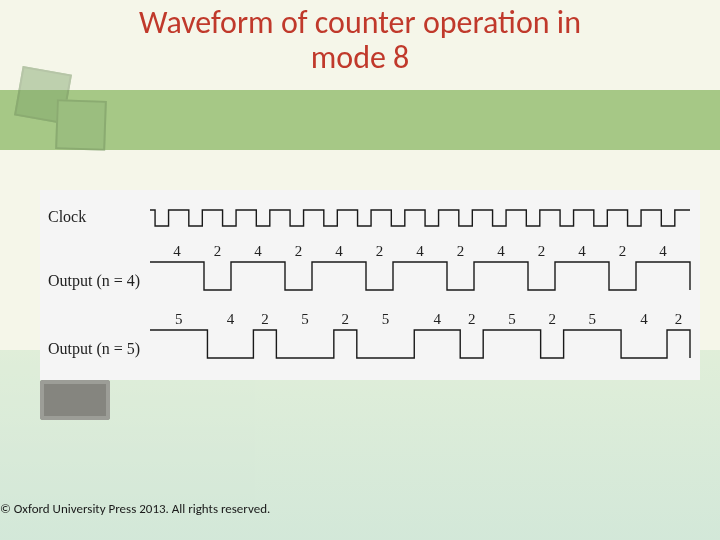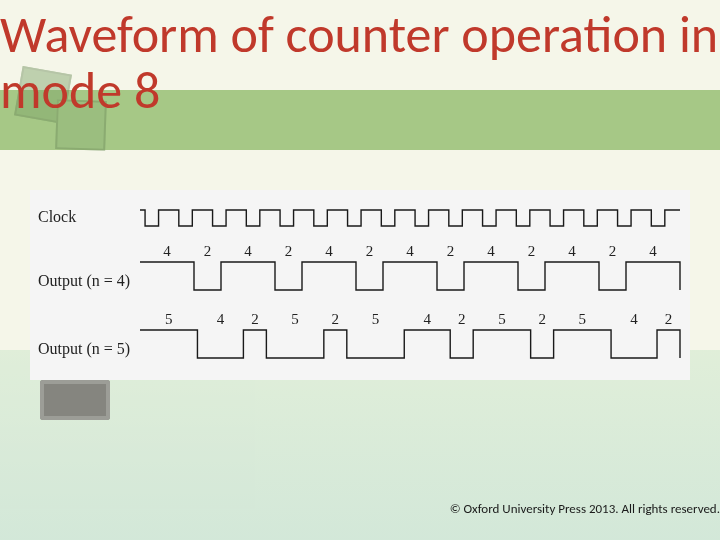--- a/index.html
+++ b/index.html
@@ -14,29 +14,29 @@
   .cpu-deco{position:absolute;left:18px;top:70px;width:100px;height:100px;opacity:.45}
   .chip{position:absolute;width:46px;height:46px;background:#7da468;border:2px solid #6b8a59;transform:rotate(10deg)}
   .chip.c2{left:38px;top:30px;transform:rotate(2deg);background:#8eb378}
   
   .pcb{position:absolute;left:0;right:0;bottom:0;height:190px;
     background:linear-gradient(#cfe8cc,#b7dccb);opacity:.55}
   .pcb::before{content:"";position:absolute;left:40px;top:30px;width:70px;height:40px;
     background:#2a2a2a;border-radius:3px;box-shadow:0 0 0 4px #555 inset}
   .pcb::after{content:"";position:absolute;left:40px;top:20px;width:70px;height:8px;
     background:repeating-linear-gradient(90deg,#d6b64a 0 5px,transparent 5px 10px)}
-  .title{position:absolute;left:0;right:0;top:6px;text-align:left;
-    font-size:52px;font-weight:400;color:#c0392b;line-height:1.08}
-  .diagram{position:absolute;left:30px;top:190px;width:660px;height:190px;
+  .title{position:absolute;left:0;right:0;top:6px;text-align:center;
+    font-size:32px;font-weight:400;color:#c0392b;line-height:1.08}
+  .diagram{position:absolute;left:40px;top:190px;width:660px;height:190px;
     background:#f5f5f5}
   .diagram svg{width:100%;height:100%;display:block}
   .sig-label{font:16px 'Times New Roman',serif;fill:#222}
   .num-label{font:15px 'Times New Roman',serif;fill:#222;text-anchor:middle}
   .wave{stroke:#1a1a1a;stroke-width:1.4;fill:none}
-  .copyright{position:absolute;left:0;right:0;bottom:24px;text-align:right;
+  .copyright{position:absolute;left:0;right:8px;bottom:24px;text-align:left;
     font-size:13px;color:#1a1a1a}
 </style>
 </head>
 <body>
 
 <div class="slide">
   <div class="cpu-deco">
     <div class="chip"></div>
       <div class="chip c2"></div>
   </div>

